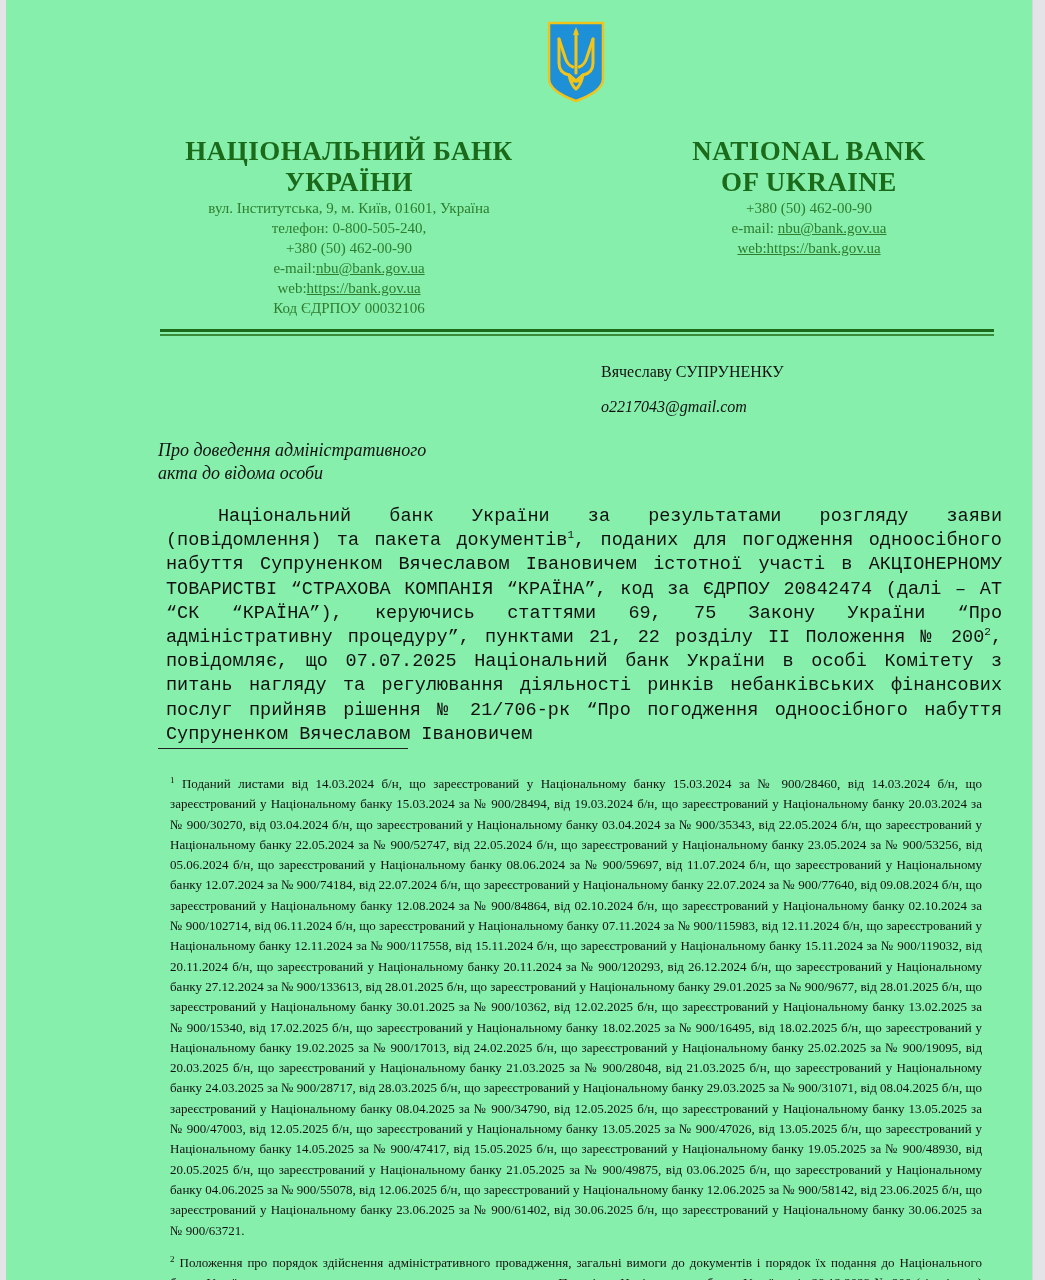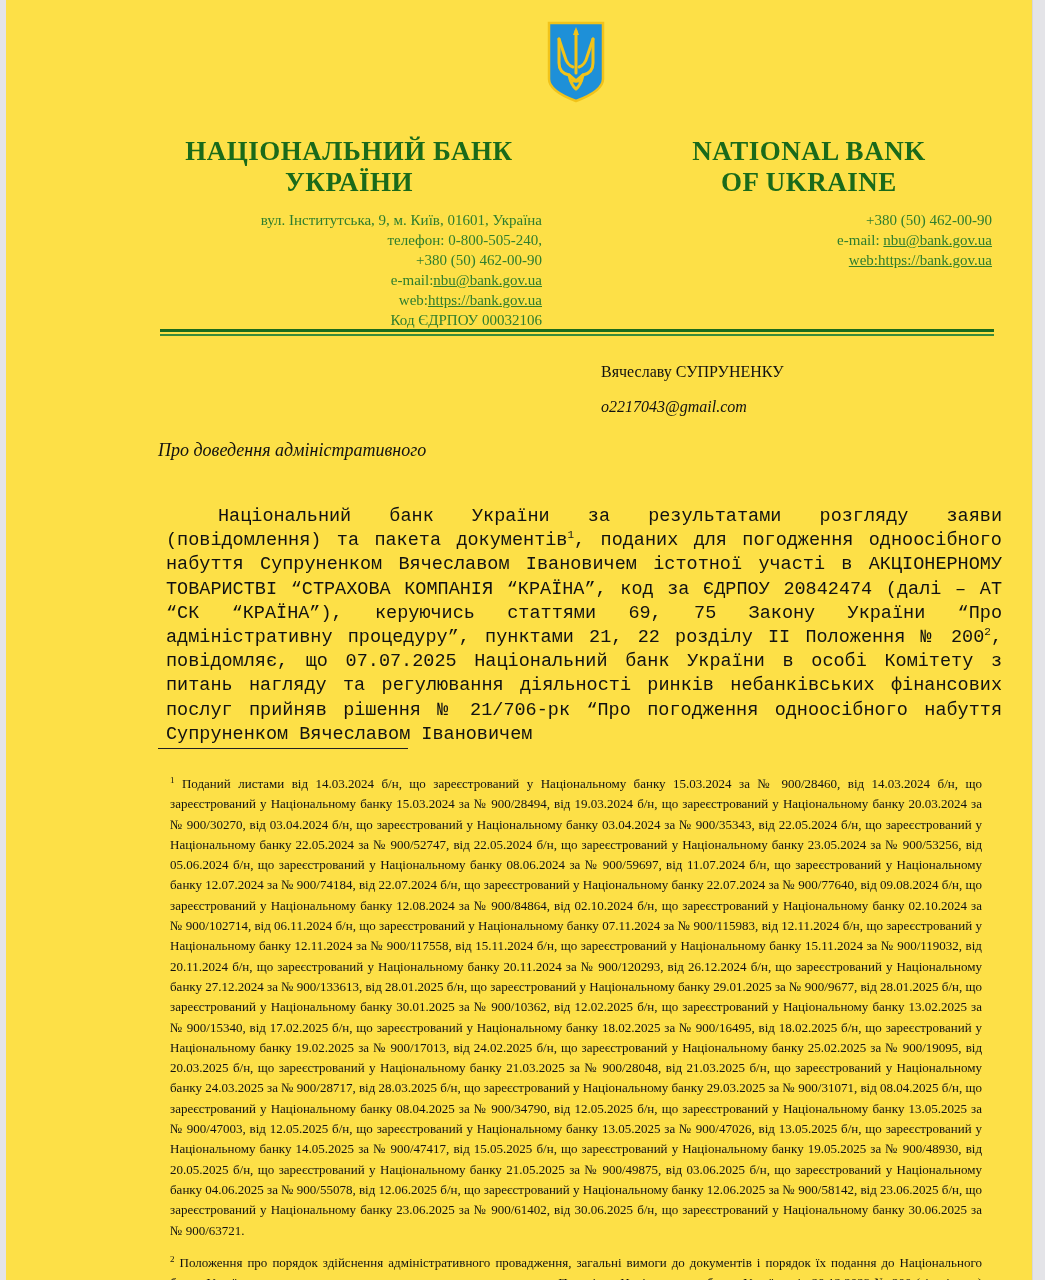--- a/index.html
+++ b/index.html
@@ -5,32 +5,32 @@
   html, body { margin: 0; padding: 0; }
   body {
     width: 1045px; height: 1280px; overflow: hidden;
     background: #e4e4e8;
     font-family: "Liberation Serif", "DejaVu Serif", serif;
     color: #111;
     position: relative;
   }
   .page {
     position: absolute; left: 6px; top: 0; width: 1026px; height: 1280px;
-    background: #fde047;
+    background: #86efac;
     border-right: 1px solid #d6d6da;
   }
   .emblem { position: absolute; left: 541px; top: 21px; width: 58px; height: 82px; }
   .hdr-col { position: absolute; top: 136px; text-align: center; color: #1f6e1f; }
   .hdr-col.ua { left: 150px; width: 386px; }
   .hdr-col.en { left: 620px; width: 366px; }
   .hdr-title {
     font-weight: bold; font-size: 27px; line-height: 31px; letter-spacing: 0.5px;
     color: #1a6a1a;
   }
-  .hdr-lines { margin-top: 12px; font-size: 15px; line-height: 20px; color: #2e7d2e; text-align: right; }
+  .hdr-lines { margin-top: 0; font-size: 15px; line-height: 20px; color: #2e7d2e; }
   .hdr-lines .u { text-decoration: underline; }
   .rule-thick { position: absolute; left: 154px; width: 834px; top: 329px; height: 3px; background: #1c6b1c; }
   .rule-thin  { position: absolute; left: 154px; width: 834px; top: 334px; height: 2px; background: #3a8a3a; }
 
   .recipient { position: absolute; left: 595px; top: 360px; font-size: 16px; line-height: 24px; }
   .recipient .email { margin-top: 11px; font-style: italic; }
 
   .subject { position: absolute; left: 152px; top: 439px; font-style: italic; font-size: 18px; line-height: 23px; }
 
   .body-text {
@@ -96,20 +96,21 @@
   <div class="rule-thick"></div>
   <div class="rule-thin"></div>
 
   <div class="recipient">
     <div>Вячеславу СУПРУНЕНКУ</div>
     <div class="email">o2217043@gmail.com</div>
   </div>
 
   <div class="subject">
     <div>Про доведення адміністративного</div>
+    <div>акта до відома особи</div>
   </div>
 
   <p class="body-text" style="margin:0;"><span>Національний банк України за результатами розгляду заяви (повідомлення) та пакета документів</span><sup>1</sup><span>, поданих для погодження одноосібного набуття Супруненком Вячеславом Івановичем істотної участі в АКЦІОНЕРНОМУ ТОВАРИСТВІ “СТРАХОВА КОМПАНІЯ “КРАЇНА”, код за ЄДРПОУ 20842474 (далі – АТ “СК “КРАЇНА”), керуючись статтями 69, 75 Закону України “Про адміністративну процедуру”, пунктами 21, 22 розділу ІІ Положення № 200</span><sup>2</sup><span>, повідомляє, що 07.07.2025 Національний банк України в особі Комітету з питань нагляду та регулювання діяльності ринків небанківських фінансових послуг прийняв рішення № 21/706-рк “Про погодження одноосібного набуття Супруненком Вячеславом Івановичем</span></p>
 
   <div class="fn-sep"></div>
 
   <div class="footnotes">
     <p><sup>1</sup><span> Поданий листами від 14.03.2024 б/н, що зареєстрований у Національному банку 15.03.2024 за № 900/28460, від 14.03.2024 б/н, що зареєстрований у Національному банку 15.03.2024 за № 900/28494, від 19.03.2024 б/н, що зареєстрований у Національному банку 20.03.2024 за № 900/30270, від 03.04.2024 б/н, що зареєстрований у Національному банку 03.04.2024 за № 900/35343, від 22.05.2024 б/н, що зареєстрований у Національному банку 22.05.2024 за № 900/52747, від 22.05.2024 б/н, що зареєстрований у Національному банку 23.05.2024 за № 900/53256, від 05.06.2024 б/н, що зареєстрований у Національному банку 08.06.2024 за № 900/59697, від 11.07.2024 б/н, що зареєстрований у Національному банку 12.07.2024 за № 900/74184, від 22.07.2024 б/н, що зареєстрований у Національному банку 22.07.2024 за № 900/77640, від 09.08.2024 б/н, що зареєстрований у Національному банку 12.08.2024 за № 900/84864, від 02.10.2024 б/н, що зареєстрований у Національному банку 02.10.2024 за № 900/102714, від 06.11.2024 б/н, що зареєстрований у Національному банку 07.11.2024 за № 900/115983, від 12.11.2024 б/н, що зареєстрований у Національному банку 12.11.2024 за № 900/117558, від 15.11.2024 б/н, що зареєстрований у Національному банку 15.11.2024 за № 900/119032, від 20.11.2024 б/н, що зареєстрований у Національному банку 20.11.2024 за № 900/120293, від 26.12.2024 б/н, що зареєстрований у Національному банку 27.12.2024 за № 900/133613, від 28.01.2025 б/н, що зареєстрований у Національному банку 29.01.2025 за № 900/9677, від 28.01.2025 б/н, що зареєстрований у Національному банку 30.01.2025 за № 900/10362, від 12.02.2025 б/н, що зареєстрований у Національному банку 13.02.2025 за № 900/15340, від 17.02.2025 б/н, що зареєстрований у Національному банку 18.02.2025 за № 900/16495, від 18.02.2025 б/н, що зареєстрований у Національному банку 19.02.2025 за № 900/17013, від 24.02.2025 б/н, що зареєстрований у Національному банку 25.02.2025 за № 900/19095, від 20.03.2025 б/н, що зареєстрований у Національному банку 21.03.2025 за № 900/28048, від 21.03.2025 б/н, що зареєстрований у Національному банку 24.03.2025 за № 900/28717, від 28.03.2025 б/н, що зареєстрований у Національному банку 29.03.2025 за № 900/31071, від 08.04.2025 б/н, що зареєстрований у Національному банку 08.04.2025 за № 900/34790, від 12.05.2025 б/н, що зареєстрований у Національному банку 13.05.2025 за № 900/47003, від 12.05.2025 б/н, що зареєстрований у Національному банку 13.05.2025 за № 900/47026, від 13.05.2025 б/н, що зареєстрований у Національному банку 14.05.2025 за № 900/47417, від 15.05.2025 б/н, що зареєстрований у Національному банку 19.05.2025 за № 900/48930, від 20.05.2025 б/н, що зареєстрований у Національному банку 21.05.2025 за № 900/49875, від 03.06.2025 б/н, що зареєстрований у Національному банку 04.06.2025 за № 900/55078, від 12.06.2025 б/н, що зареєстрований у Національному банку 12.06.2025 за № 900/58142, від 23.06.2025 б/н, що зареєстрований у Національному банку 23.06.2025 за № 900/61402, від 30.06.2025 б/н, що зареєстрований у Національному банку 30.06.2025 за № 900/63721.</span></p>
     <p><sup>2</sup><span> Положення про порядок здійснення адміністративного провадження, загальні вимоги до документів і порядок їх подання до Національного банку України в межах окремих процедур, затверджене постановою Правління Національного банку України від 29.12.2023 № 200 (зі змінами) (далі − Положення № 200).</span></p>
   </div>

